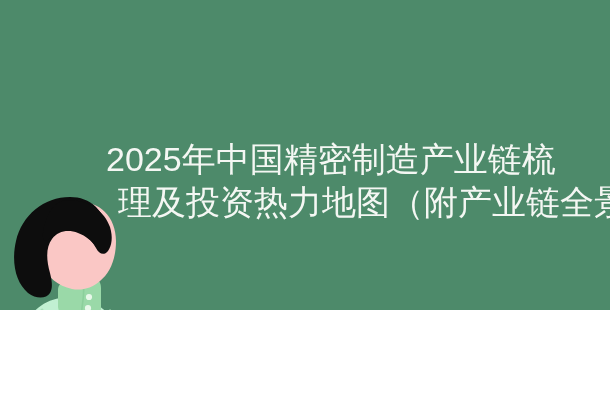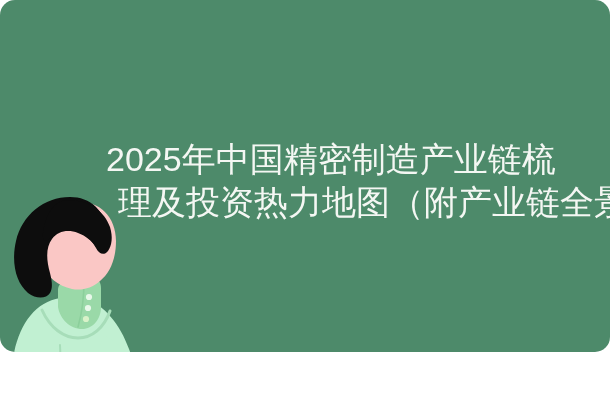--- a/index.html
+++ b/index.html
@@ -3,25 +3,24 @@
 <meta charset="utf-8">
 <style>
   html, body {
     margin: 0;
     padding: 0;
     background: #ffffff;
   }
   #cover {
     position: relative;
     width: 610px;
-    height: 352px;
+    height: 310px;
     overflow: hidden;
     background: #4d8a6a;
     font-family: "Liberation Sans", "DejaVu Sans", sans-serif;
-    border-radius: 15px;
   }
 
   
   #title-block {
     position: absolute;
     left: 106px;
     top: 138px;
     width: 520px;
     white-space: nowrap;
   }

